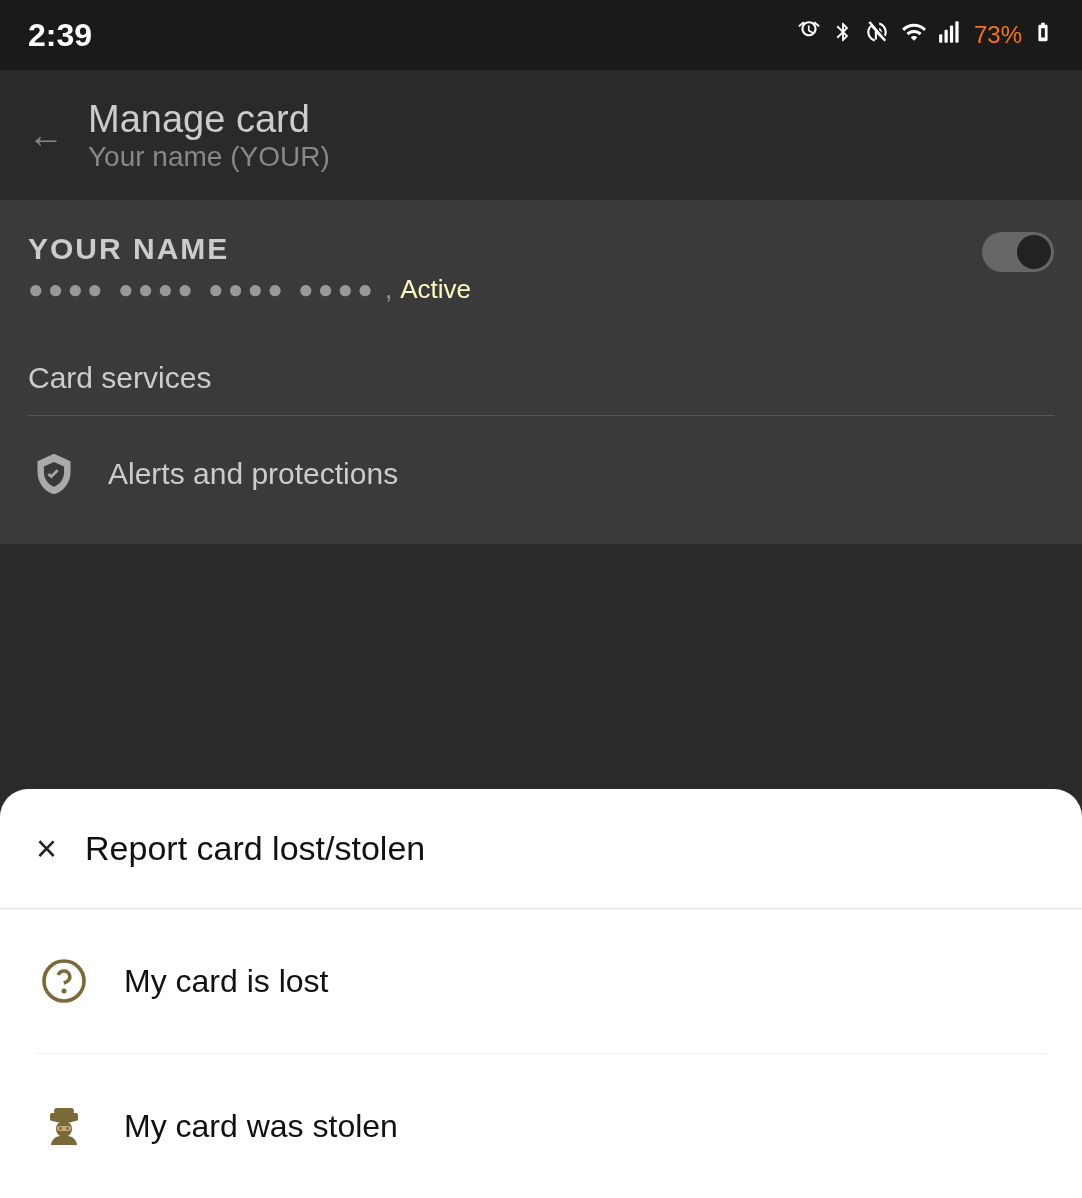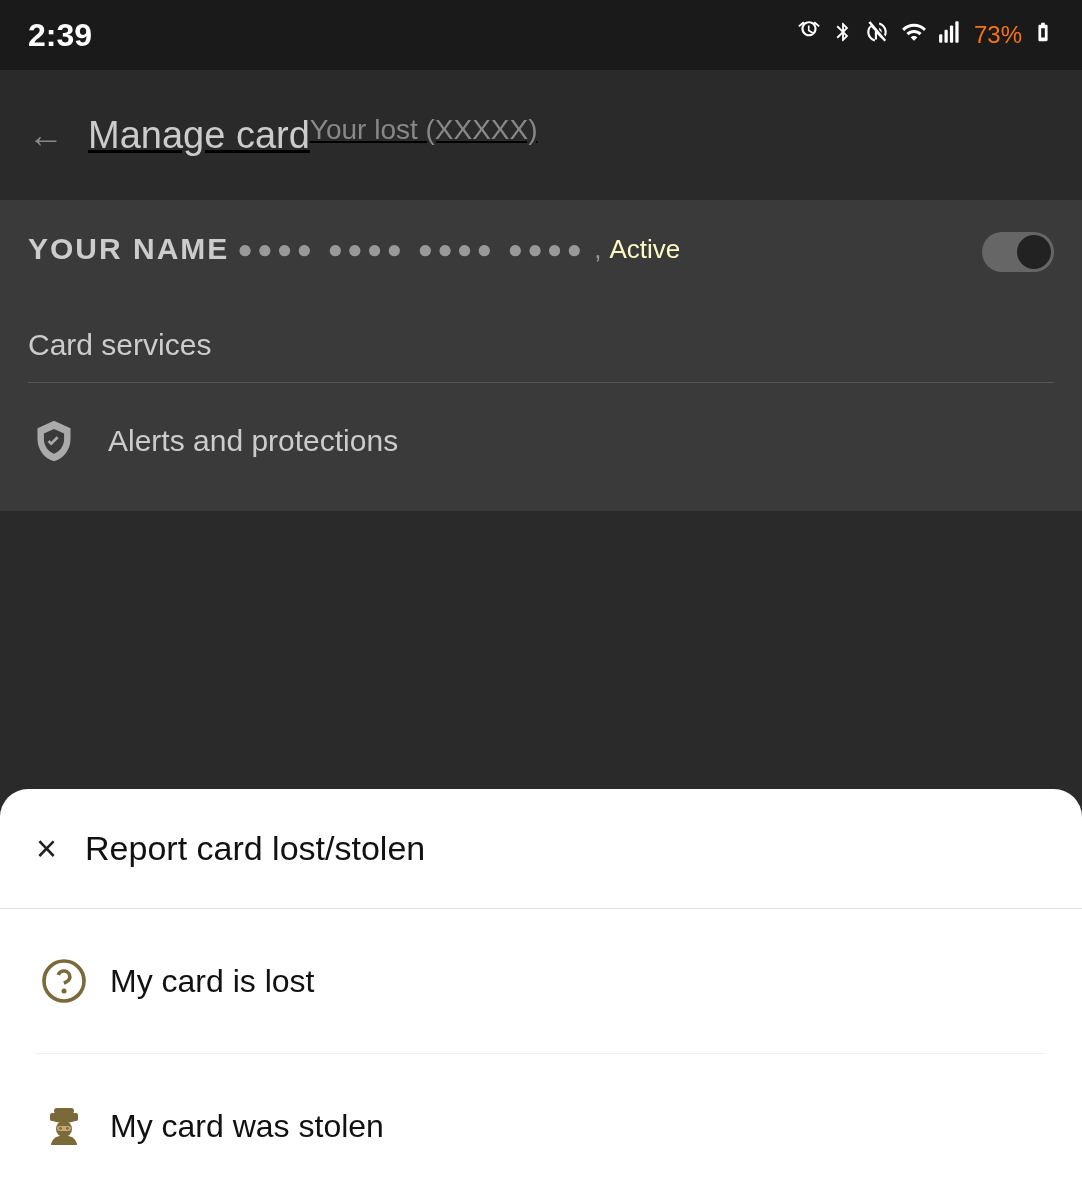--- a/index.html
+++ b/index.html
@@ -57,22 +57,21 @@
 
     .back-btn {
       color: #888;
       font-size: 36px;
       cursor: pointer;
       line-height: 1;
     }
 
     .header-text {
       display: flex;
-      flex-direction: row;
-      text-decoration: underline;
+      flex-direction: column;
     }
 
     .header-title {
       color: #cccccc;
       font-size: 38px;
       font-weight: 400;
     }
 
     .header-subtitle {
       color: #888888;
@@ -90,21 +89,21 @@
     }
 
     .card-row {
       display: flex;
       align-items: flex-start;
       justify-content: space-between;
     }
 
     .card-info {
       display: flex;
-      flex-direction: row;
+      flex-direction: column;
       gap: 8px;
     }
 
     .card-name {
       color: #cccccc;
       font-size: 30px;
       font-weight: 700;
       letter-spacing: 2px;
       text-transform: uppercase;
     }
@@ -226,21 +225,21 @@
       font-weight: 500;
     }
 
     .sheet-body {
       padding: 0 36px;
     }
 
     .sheet-option {
       display: flex;
       align-items: center;
-      gap: 18px;
+      gap: 32px;
       padding: 44px 0;
       cursor: pointer;
       border-bottom: 1px solid #f0f0f0;
     }
 
     .sheet-option:last-child {
       border-bottom: none;
     }
 
     .option-icon {
@@ -305,21 +304,21 @@
           <path d="M15.67 4H14V2h-4v2H8.33C7.6 4 7 4.6 7 5.33v15.33C7 21.4 7.6 22 8.33 22h7.33c.74 0 1.34-.6 1.34-1.33V5.33C17 4.6 16.4 4 15.67 4zm-1.67 14H10V8h4v10z"></path>
         </svg>
     </span>
   </div>
 </div>
 
 <div class="header">
   <span class="back-btn">←</span>
   <div class="header-text">
     <span class="header-title">Manage card</span>
-    <span class="header-subtitle">Your lost (XXXXX)</span>
+    <span class="header-subtitle">Your name (YOUR)</span>
   </div>
 </div>
 
 <div class="card-section">
   <div class="card-row">
     <div class="card-info">
       <span class="card-name">YOUR NAME</span>
       <div class="card-number-row">
         <span class="card-dots">●●●● ●●●● ●●●● ●●●●</span>
         <span style="color:#999; font-size:26px;">,</span>

